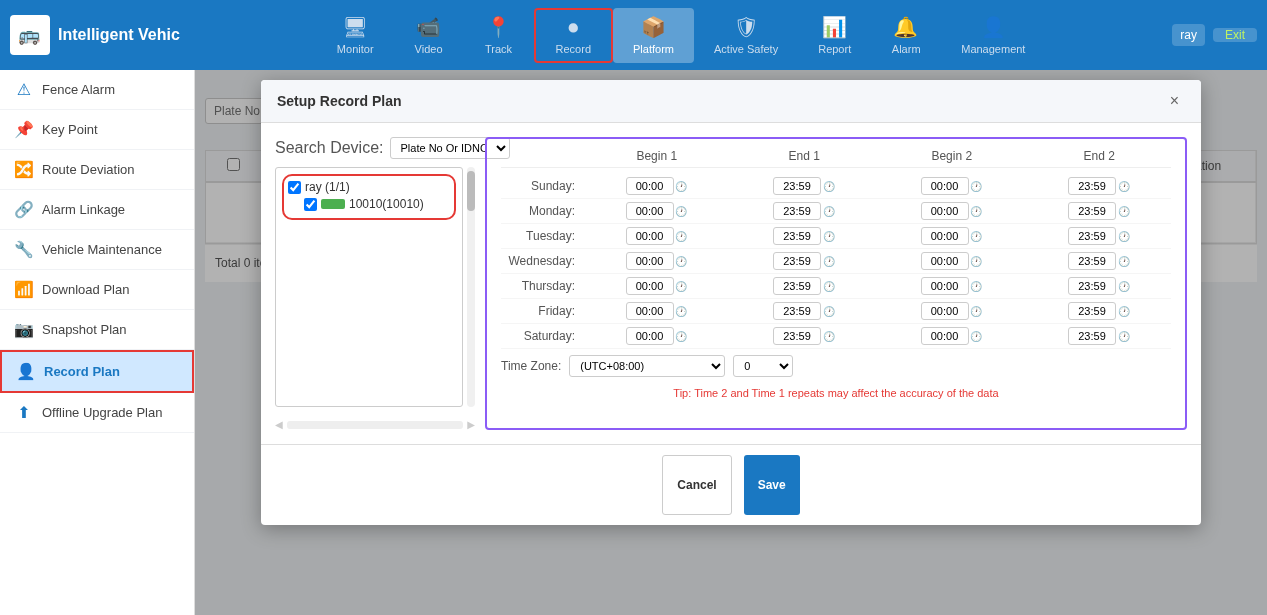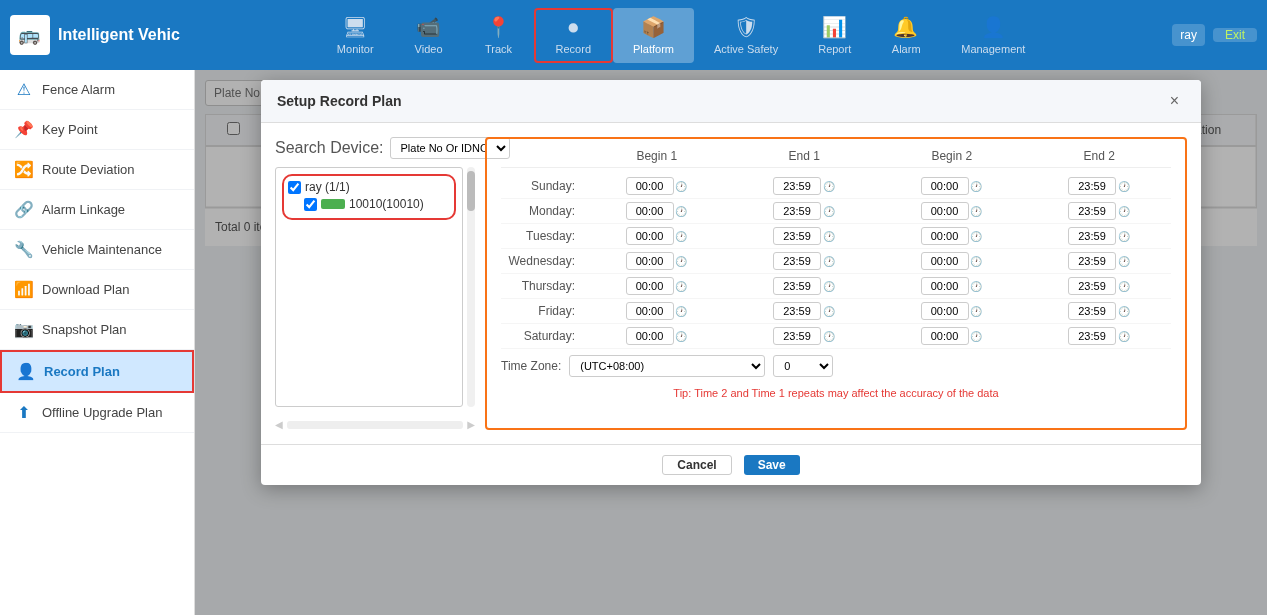--- a/index.html
+++ b/index.html
@@ -58,21 +58,21 @@
 
     
     .content-area { flex: 1; background: #f0f2f5; padding: 10px; overflow: auto; position: relative; }
 
     
     .toolbar { display: flex; align-items: center; gap: 8px; margin-bottom: 8px; }
     .toolbar input {
       border: 1px solid #ccc; border-radius: 3px; padding: 5px 8px; font-size: 12px; width: 140px;
     }
     .btn {
-      padding: 2px 14px; border: none; border-radius: 3px; cursor: pointer; font-size: 12px; font-weight: bold;
+      padding: 22px 14px; border: none; border-radius: 3px; cursor: pointer; font-size: 12px; font-weight: bold;
     }
     .btn-primary { background: #1a78c2; color: #fff; }
     .btn-setup { background: #1a78c2; color: #fff; border: 2px solid #e53935; }
     .btn-danger { background: #1a78c2; color: #fff; }
     .btn-save { background: #1a78c2; color: #fff; }
     .btn-cancel { background: #fff; color: #333; border: 1px solid #ccc; }
     .tip-text { color: #333; font-size: 12px; margin-left: 8px; }
 
     
     .data-table { width: 100%; border-collapse: collapse; background: #fff; font-size: 12px; }
@@ -132,21 +132,21 @@
       border-radius: 3px; min-height: 240px; max-height: 280px;
     }
     .tree-group { border: 2px solid #e53935; border-radius: 10px; padding: 4px; }
     .tree-group-label { display: flex; align-items: center; gap: 4px; font-size: 12px; color: #333; cursor: pointer; }
     .tree-item { display: flex; align-items: center; gap: 4px; font-size: 12px; color: #333; padding: 3px 0 3px 16px; }
     .checkbox { width: 13px; height: 13px; cursor: pointer; }
     .status-dot { width: 24px; height: 10px; background: #4caf50; border-radius: 2px; display: inline-block; }
 
     
     .right-panel {
-      flex: 1; border: 2px solid #f97316; border-radius: 4px; padding: 10px 14px;
+      flex: 1; border: 2px solid #8b5cf6; border-radius: 4px; padding: 10px 14px;
       display: flex; flex-direction: column; gap: 6px;
     }
     .schedule-header {
       display: grid; grid-template-columns: 80px 1fr 1fr 1fr 1fr; gap: 4px;
       text-align: center; font-size: 12px; color: #555; padding-bottom: 4px;
       border-bottom: 1px solid #eee;
     }
     .schedule-row {
       display: grid; grid-template-columns: 80px 1fr 1fr 1fr 1fr; gap: 4px;
       align-items: center; padding: 3px 0; border-bottom: 1px solid #f5f5f5;
@@ -494,21 +494,21 @@
       </div>
       <div class="time-group">
         <input type="text" class="time-input" value="23:59" style="">
         <span class="time-icon">🕐</span>
       </div>
     </div>
               </div>
 
             <div class="bottom-row">
               <span class="bottom-label">Time Zone:</span>
-              <select class="bottom-select" style="width:196px;">
+              <select class="bottom-select" style="width:156px;">
                 <option>(UTC+08:00)</option>
               </select>
               <select class="bottom-select" style="width:60px;">
                 <option>0</option>
               </select>
             </div>
 
 
             <div class="tip-row">Tip: Time 2 and Time 1 repeats may affect the accuracy of the data</div>
 

